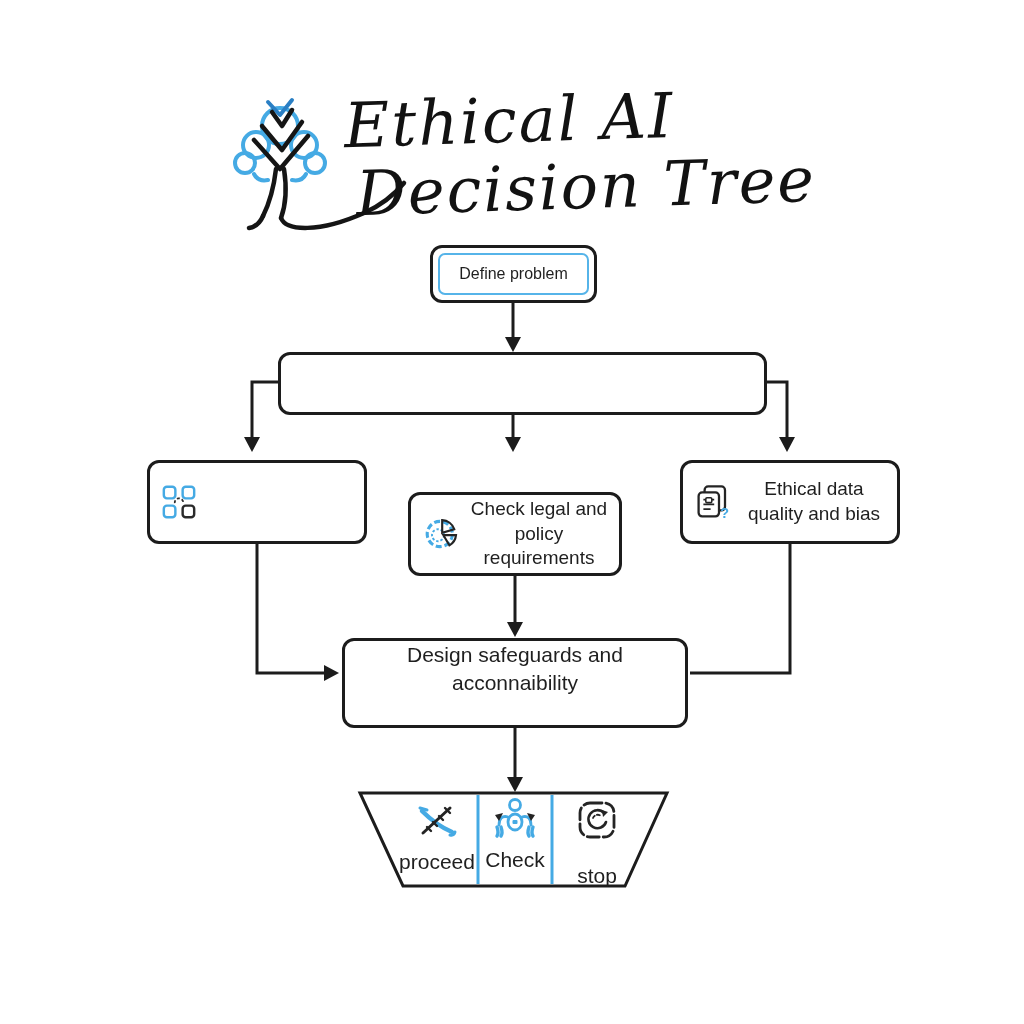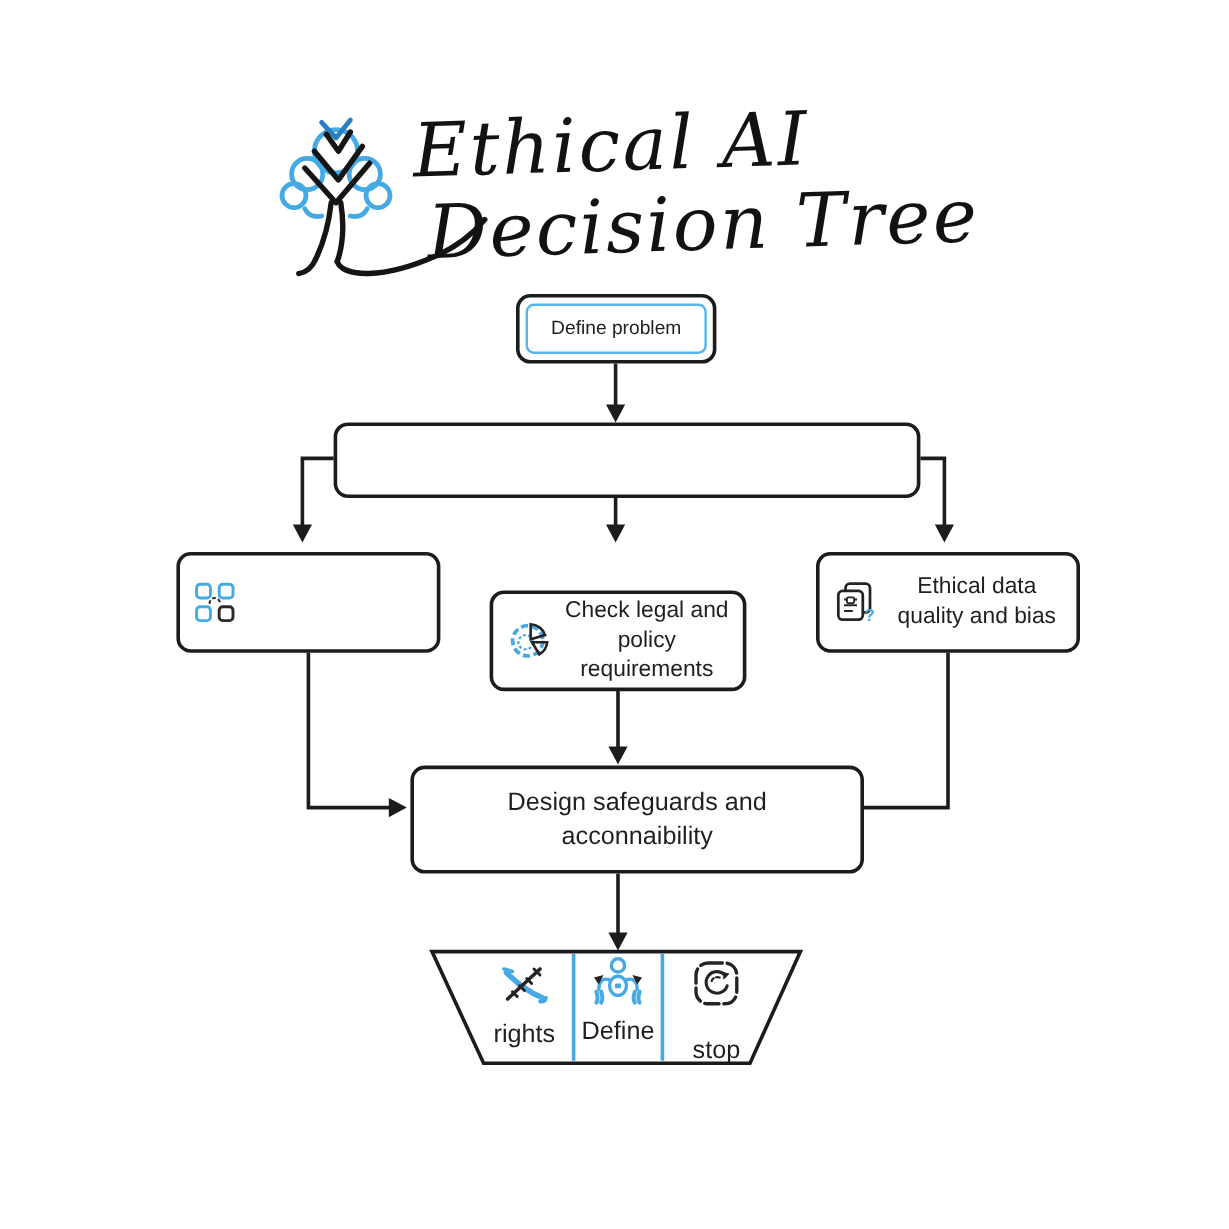--- a/index.html
+++ b/index.html
@@ -32,22 +32,22 @@
 
   .branch-bar { left: 278px; top: 352px; width: 489px; height: 63px; }
 
   .branch-box { display: flex; align-items: center; justify-content: flex-start;
                 gap: 10px; padding: 8px 10px 8px 12px; }
   .bb-1 { left: 147px; top: 460px; width: 220px; height: 84px; }
   .bb-2 { left: 408px; top: 460px; width: 214px; height: 84px; margin-top: 32px; }
   .bb-3 { left: 680px; top: 460px; width: 220px; height: 84px; }
   .branch-label { font-size: 19px; line-height: 1.3; text-align: center; flex: 1; }
 
-  .merge-box { left: 342px; top: 638px; width: 378px; height: 90px;
-               display: flex; align-items: center; justify-content: center; }
+  .merge-box { left: 342px; top: 638px; width: 346px; height: 90px;
+               display: flex; align-items: flex-start; justify-content: center; }
   .merge-label { font-size: 21px; line-height: 1.35; text-align: center; width: 300px; }
 
   
   .outcome-icon  { position: absolute; transform: translate(-50%, -50%); }
   .outcome-label { position: absolute; transform: translateX(-50%);
                    font-size: 21px; white-space: nowrap; }
   .oi-1 { left: 437px; top: 823px; }
   .oi-2 { left: 515px; top: 820px; }
   .oi-3 { left: 597px; top: 822px; }
   .ol-1 { left: 437px; top: 850px; }
@@ -193,17 +193,17 @@
     <svg width="44" height="44" viewBox="0 0 44 44">
       <g fill="none" stroke="#242424" stroke-linecap="round">
         <rect x="5" y="5" width="34" height="34" rx="10" stroke-width="2.8" stroke-dasharray="12 4"></rect>
         <path d="M29,15 A9,9 0 1 0 31,24" stroke-width="2.6"></path>
         <path d="M18,20 a5,5 0 0 1 8,-2" stroke-width="1.8" stroke-dasharray="3 2"></path>
       </g>
       <polygon points="27,12 33,14 28,19" fill="#242424"></polygon>
     </svg>
   </div>
 
-  <div class="outcome-label ol-1">rights</div>
-  <div class="outcome-label ol-2">Define</div>
+  <div class="outcome-label ol-1">proceed</div>
+  <div class="outcome-label ol-2">Check</div>
   <div class="outcome-label ol-3">stop</div>
 
 </div>
 
 </body></html>

